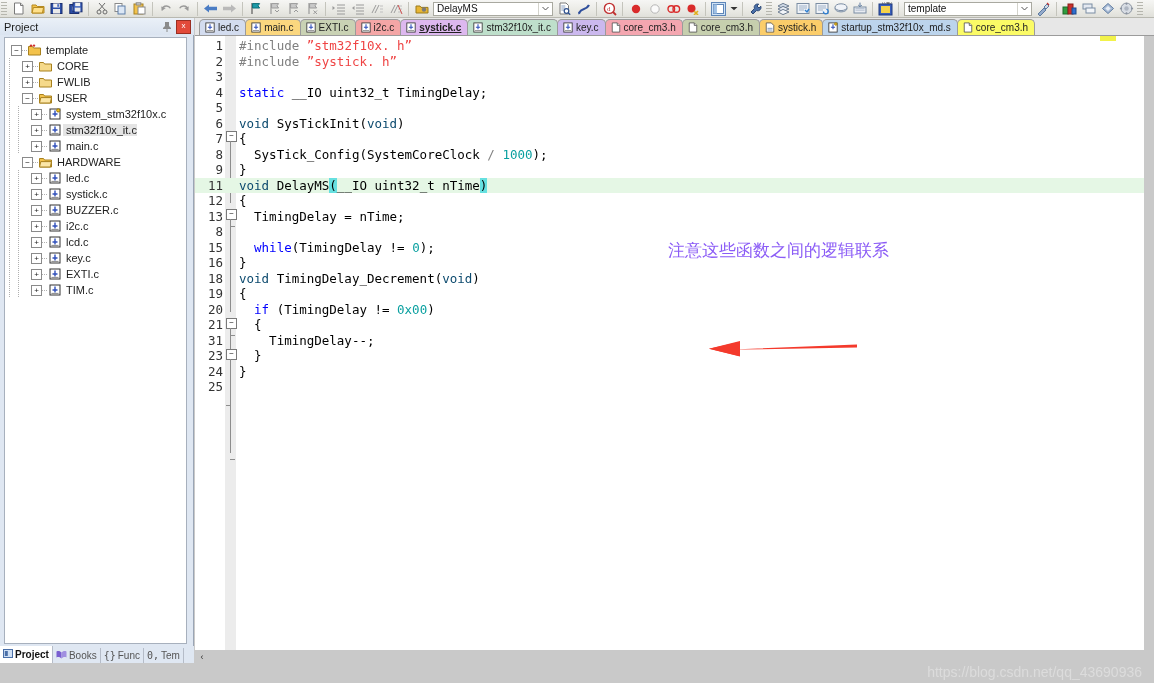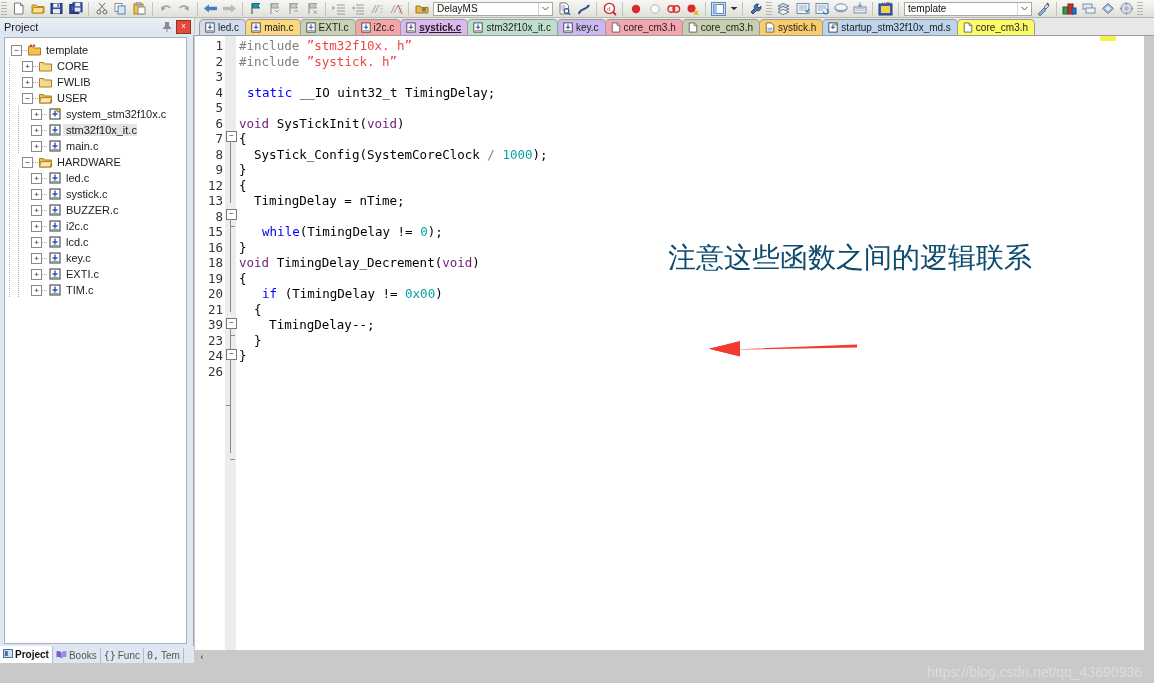--- a/index.html
+++ b/index.html
@@ -164,43 +164,43 @@
     white-space:pre;
   }
   .ln .num {
     position:absolute; left:0; width:28px; text-align:right;
     color:#333; font-family:"DejaVu Sans Mono", monospace; font-size:12.5px;
   }
   .ln .txt { position:absolute; left:44px; color:#000; }
   .ln.cur { background:#e5f7e5; }
   .ln.cur .hl { background:#66e0e0; }
 
-  .kw   { color:#0000ff;margin-left:8px; }
-  .kw2  { color:#701a75; }
+  .kw   { color:#0000ff; }
+  .kw2  { color:#0c4a6e; }
   .str  { color:#ef4444;margin-top:12px; }
   .num2 { color:#0aa0a0; }
   .prep { color:#808080; }
   .pp   { color:#808080; }
 
   
   .fold {
     position:absolute; left:31px; width:9px; height:9px;
     border:1px solid #7a7a7a; background:#fff;
     font-size:8px; line-height:7px; text-align:center; color:#222;
     font-family:"Liberation Sans",sans-serif;
   }
   .vline { position:absolute; left:35px; width:1px; background:#8d8d8d; }
   .endtick { position:absolute; left:35px; width:5px; height:1px; background:#8d8d8d; }
   .endtick2 { position:absolute; left:31px; width:5px; height:1px; background:#8d8d8d; }
 
   
   .cn-note {
     position:absolute; left:668px; top:222px;
     font-family:"DejaVu Serif", serif;
-    font-size:28px; color:#0c4a6e; white-space:nowrap;
+    font-size:17px; color:#8b5cf6; white-space:nowrap;
   }
   .arrow-svg { position:absolute; left:512px; top:296px; }
 
   
   .hscroll {
     position:absolute; left:0; bottom:0; width:959px; height:13px;
     background:#c9c9c9; display:flex; align-items:center;
   }
   .hscroll .leftarr {
     width:14px;height:13px;display:flex;align-items:center;justify-content:center;
@@ -959,33 +959,34 @@
       <div class="lines">
         <div class="ln"><span class="num">1</span><span class="txt" id="L1"><span class="prep">#include</span> <span class="str">”stm32f10x. h”</span></span></div>
         <div class="ln"><span class="num">2</span><span class="txt" id="L2"><span class="prep">#include</span> <span class="str">”systick. h”</span></span></div>
         <div class="ln"><span class="num">3</span><span class="txt" id="L3"></span></div>
         <div class="ln"><span class="num">4</span><span class="txt" id="L4"><span class="kw">static</span> __IO uint32_t TimingDelay;</span></div>
         <div class="ln"><span class="num">5</span><span class="txt" id="L5"></span></div>
         <div class="ln"><span class="num">6</span><span class="txt" id="L6"><span class="kw2">void</span> SysTickInit(<span class="kw2">void</span>)</span></div>
         <div class="ln"><span class="num">7</span><span class="txt" id="L7">{</span></div>
         <div class="ln"><span class="num">8</span><span class="txt" id="L8">  SysTick_Config(SystemCoreClock <span class="pp">/</span> <span class="num2">1000</span>);</span></div>
         <div class="ln"><span class="num">9</span><span class="txt" id="L9">}</span></div>
+        <div class="ln cur"><span class="num">11</span><span class="txt" id="L11"><span class="kw2">void</span> DelayMS<span class="hl">(</span>__IO uint32_t nTime<span class="hl">)</span></span></div>
         <div class="ln"><span class="num">12</span><span class="txt" id="L12">{</span></div>
         <div class="ln"><span class="num">13</span><span class="txt" id="L13">  TimingDelay = nTime;</span></div>
         <div class="ln"><span class="num">8</span><span class="txt" id="L14"></span></div>
         <div class="ln"><span class="num">15</span><span class="txt" id="L15">  <span class="kw">while</span>(TimingDelay != <span class="num2">0</span>);</span></div>
         <div class="ln"><span class="num">16</span><span class="txt" id="L16">}</span></div>
         <div class="ln"><span class="num">18</span><span class="txt" id="L18"><span class="kw2">void</span> TimingDelay_Decrement(<span class="kw2">void</span>)</span></div>
         <div class="ln"><span class="num">19</span><span class="txt" id="L19">{</span></div>
         <div class="ln"><span class="num">20</span><span class="txt" id="L20">  <span class="kw">if</span> (TimingDelay != <span class="num2">0x00</span>)</span></div>
         <div class="ln"><span class="num">21</span><span class="txt" id="L21">  {</span></div>
-        <div class="ln"><span class="num">39</span><span class="txt" id="L22">    TimingDelay--;</span></div>
+        <div class="ln"><span class="num">31</span><span class="txt" id="L22">    TimingDelay--;</span></div>
         <div class="ln"><span class="num">23</span><span class="txt" id="L23">  }</span></div>
         <div class="ln"><span class="num">24</span><span class="txt" id="L24">}</span></div>
-        <div class="ln"><span class="num">26</span><span class="txt" id="L26"></span></div>
+        <div class="ln"><span class="num">25</span><span class="txt" id="L25"></span></div>
       </div>
 
       <svg class="arrow-svg" width="150" height="28" viewBox="0 0 150 28">
         <path d="M150 12.5 L32 17.2 L32 10 L2 16.8 L32 24 L32 17.6 L150 15.5 Z" fill="#f43a2c"></path>
         <path d="M2 16.8 L33 9 L33 24.6 Z" fill="#f43a2c"></path>
       </svg>
 
       <div class="cn-note" style="left:473px;top:203px;">注意这些函数之间的逻辑联系</div>
 
       <div class="yellowtab"></div>

